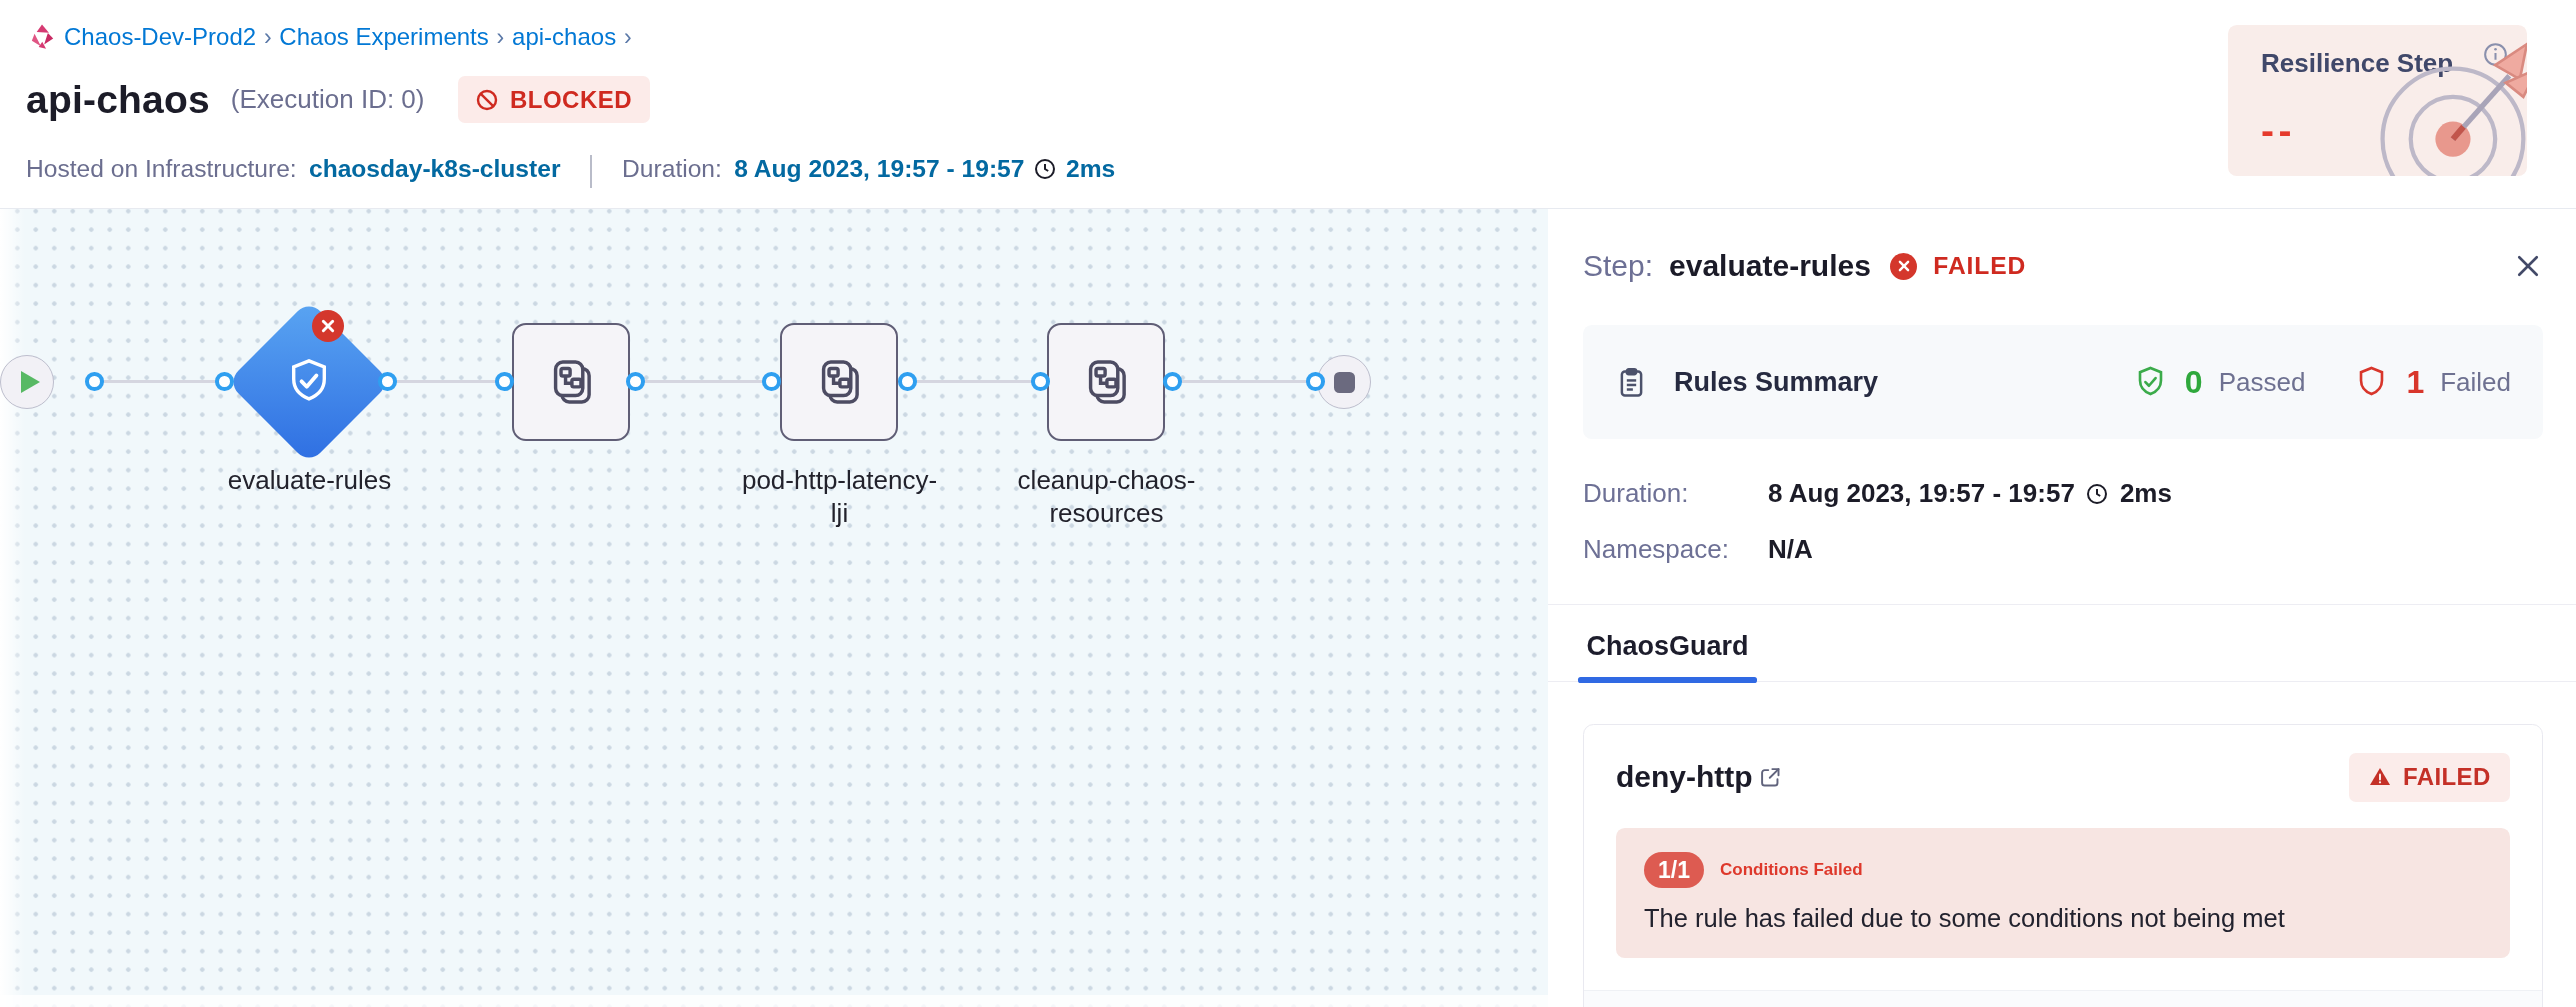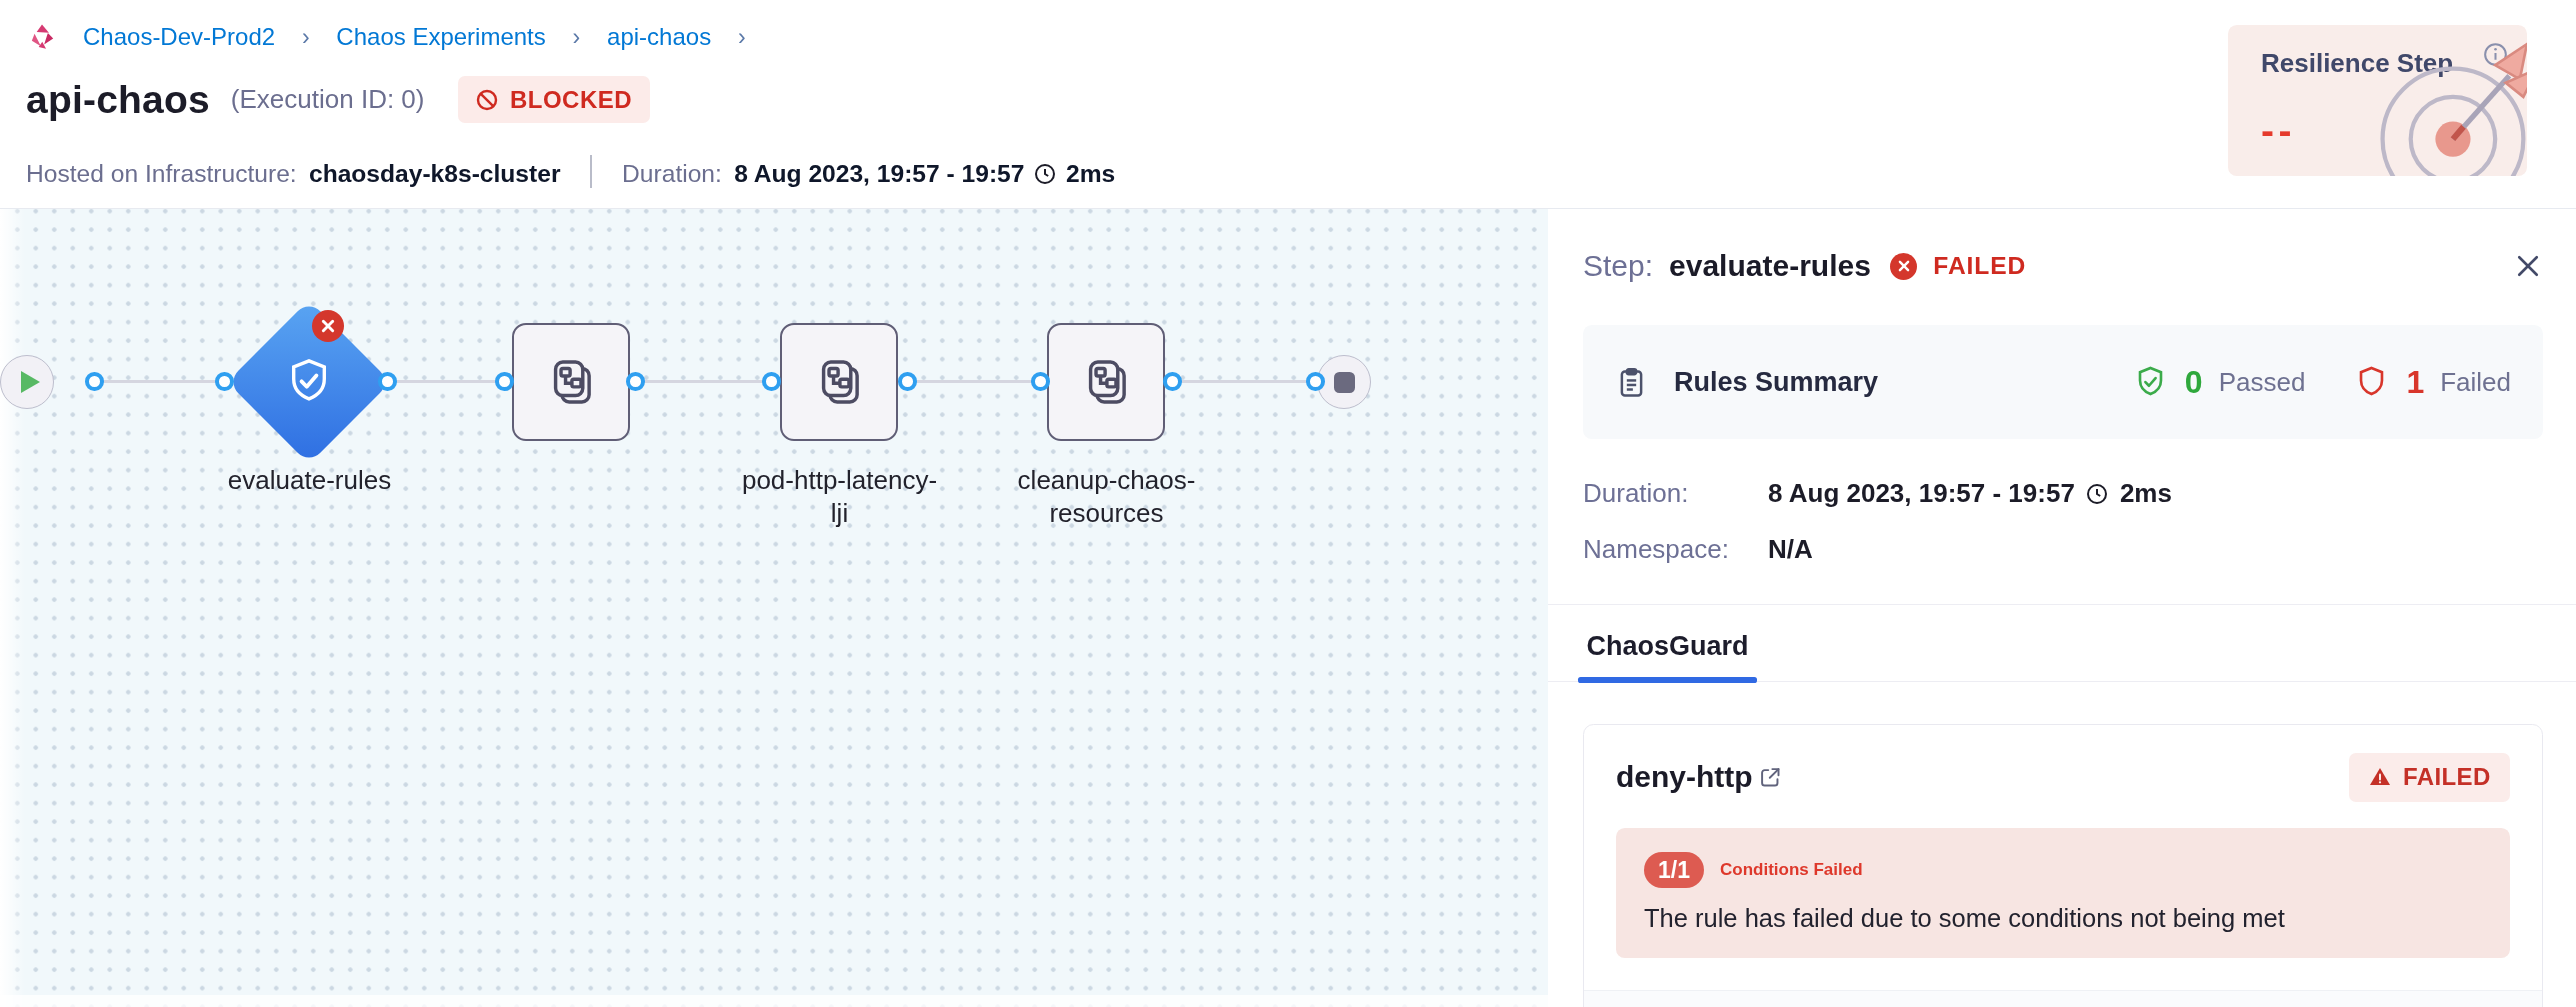--- a/index.html
+++ b/index.html
@@ -3,34 +3,34 @@
 <meta charset="utf-8">
 <style>
   * { margin:0; padding:0; box-sizing:border-box; }
   html,body { width:2576px; height:1008px; overflow:hidden; background:#fff;
     font-family:"Liberation Sans","DejaVu Sans",sans-serif; color:#1c1c28; }
   .app { position:relative; width:2576px; height:1008px; }
 
   
   .header { position:absolute; left:0; top:0; width:2576px; height:209px; background:#fff;
     border-bottom:0.9px solid #e7eaf0; z-index:3; }
-  .breadcrumb { position:absolute; left:26px; top:21px; display:flex; align-items:center; gap:25px;
+  .breadcrumb { position:absolute; left:26px; top:21px; display:flex; align-items:center; gap:6px;
     font-size:24px; }
   .crumb { color:#0278d5; cursor:pointer; }
   .crumb-sep { color:#5b79a8; font-size:23px; padding:0 1.8px; }
   .title-row { position:absolute; left:26px; top:76px; display:flex; align-items:center; gap:21px; }
   .page-title { font-size:39px; font-weight:700; letter-spacing:0.2px; }
   .exec-id { font-size:26px; color:#6b6e8f; }
   .blocked-badge { display:flex; align-items:center; gap:10.5px; background:#fcebe9; border-radius:7px;
     padding:9.7px 17.6px; margin-left:12.3px; }
   .blocked-badge span { font-size:24px; font-weight:700; color:#cf2a20; letter-spacing:0.5px; }
-  .meta-row { position:absolute; left:26px; top:155px; display:flex; align-items:flex-end; gap:12.3px;
+  .meta-row { position:absolute; left:26px; top:155px; display:flex; align-items:flex-start; gap:12.3px;
     font-size:24.6px; }
   .meta-label { color:#6b6e8f; }
-  .meta-value { font-weight:600; color:#0f172a; }
+  .meta-value { font-weight:600; color:#0369a1; }
   .meta-divider { width:1.8px; height:33px; background:#b9bcc9; margin:0 17.6px; }
   .with-clock { display:flex; align-items:center; gap:8.8px; }
 
   
   .resilience-card { position:absolute; right:49px; top:24.6px; width:299px; height:151px;
     background:#f9edea; border-radius:8.8px; overflow:hidden; padding:23px 33px; }
   .res-title { font-size:26px; font-weight:600; color:#40486a; }
   .res-info { position:absolute; top:16px; right:17.6px; }
   .res-value { position:absolute; left:33px; top:84px; font-size:39px; font-weight:800;
     color:#e53a2c; letter-spacing:4.4px; }

